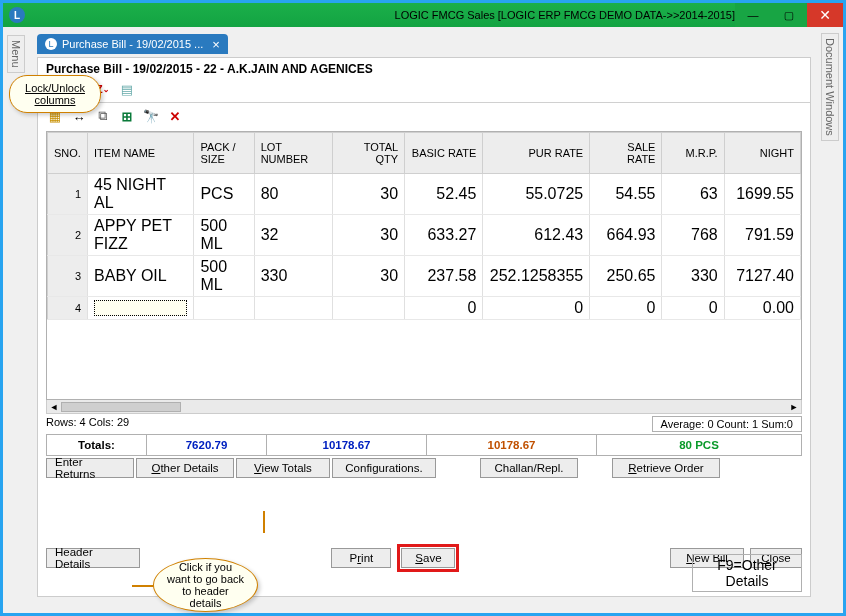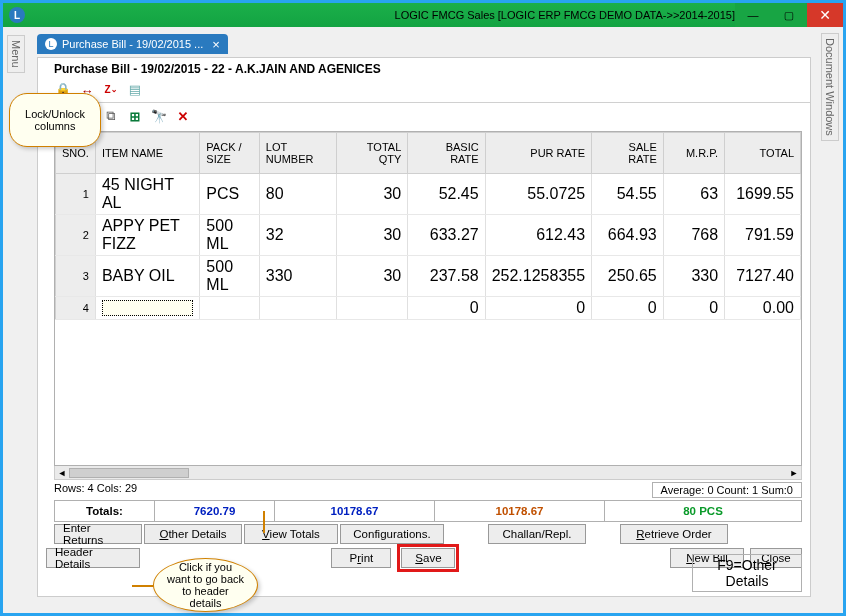--- a/index.html
+++ b/index.html
@@ -91,21 +91,20 @@
 .doc-tab .tab-close {
   font-size: 13px; margin-left: 4px;
 }
 
 .white-panel {
   position: absolute;
   left: 20px; right: 18px;
   top: 24px; bottom: 8px;
   background: #fff;
   border: 1px solid #ccc;
-  padding-left: 8px;
 }
 
 .panel-title {
   padding: 4px 8px 2px 8px;
   font-weight: bold;
   font-size: 12px;
 }
 .toolbar {
   display: flex; gap: 6px;
   padding: 2px 8px 4px 8px;
@@ -118,21 +117,21 @@
 }
 
 .inner-toolbar {
   display: flex; gap: 6px;
   padding: 4px 8px 6px 8px;
 }
 
 .grid-wrapper {
   margin: 0 8px;
   border: 1px solid #b0b0b0;
-  height: 335px;
+  height: 269px;
   overflow: hidden;
 }
 .grid {
   width: 100%;
   border-collapse: collapse;
 }
 .grid thead th {
   background: #ededed;
   border: 1px solid #cfcfcf;
   padding: 8px 6px;
@@ -241,21 +240,21 @@
   display: flex; align-items: center; justify-content: center;
   text-align: center;
   font-size: 11px;
   padding: 8px 12px;
 }
 .callout::after {
   content: '';
   position: absolute;
   width: 0; height: 0;
 }
-.c1 { left: -8px; top: 60px; width: 92px; height: 54px; border-radius: 18px; z-index: 50; }
+.c1 { left: -8px; top: 42px; width: 92px; height: 38px; border-radius: 18px; z-index: 50; text-decoration: underline; }
 .c2 { left: 196px; top: 410px; width: 105px; height: 66px; z-index: 50; }
 .c3 { left: 136px; top: 525px; width: 105px; height: 54px; z-index: 50; }
 
 .arrow-line {
   position: absolute;
   background: #d08000;
 }
 </style>
 </head>
 <body>
@@ -318,21 +317,21 @@
             <tr>
               <th>SNO.</th>
               <th>ITEM NAME</th>
               <th>PACK / SIZE</th>
               <th>LOT NUMBER</th>
               <th style="text-align:right">TOTAL QTY</th>
               <th style="text-align:right">BASIC RATE</th>
               <th style="text-align:right">PUR RATE</th>
               <th style="text-align:right">SALE RATE</th>
               <th style="text-align:right">M.R.P.</th>
-              <th style="text-align:right">TOTAL</th>
+              <th style="text-align:right">NIGHT</th>
             </tr>
           </thead>
           <tbody id="grid-body">
               <tr>
                 <td class="sno">1</td>
                 <td>45 NIGHT AL</td>
                 <td>PCS</td>
                 <td>80</td>
                 <td class="num">30</td>
                 <td class="num">52.45</td>

